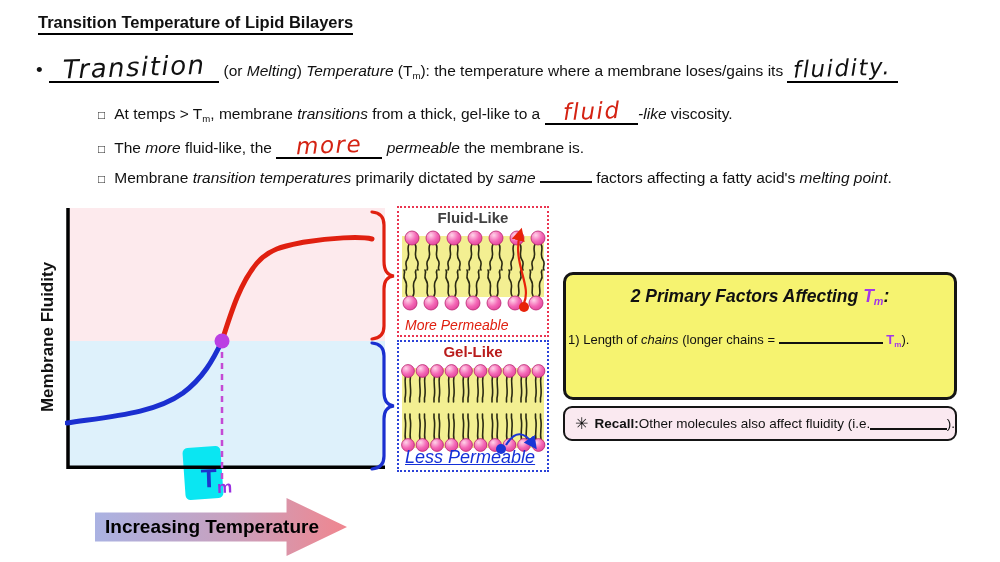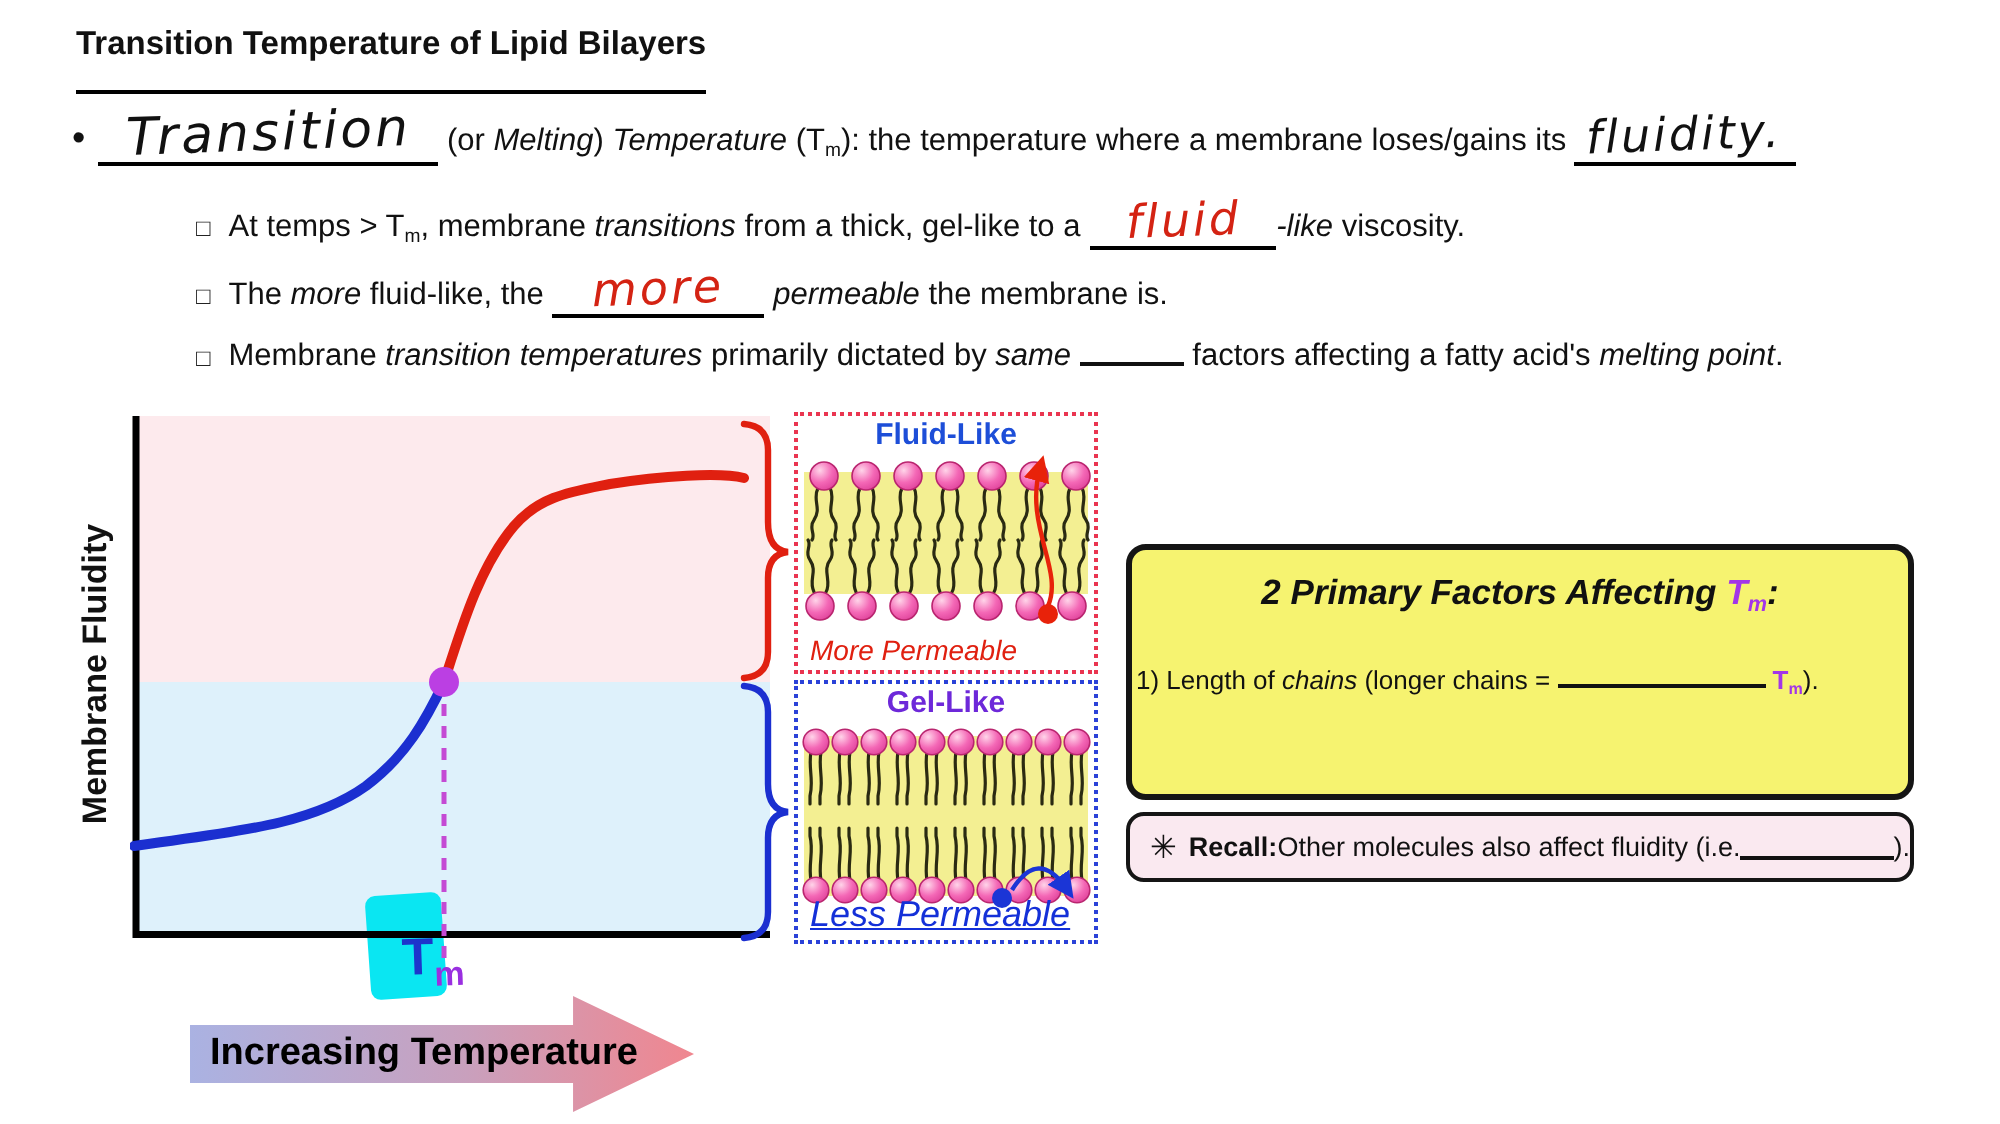--- a/index.html
+++ b/index.html
@@ -14,21 +14,21 @@
   .abs { position: absolute; }
   .it { font-style: italic; }
   .b  { font-weight: bold; }
   .nowrap { white-space: nowrap; }
   .ss { font-size: 62%; vertical-align: -0.30em; }
 
   
   .page-title {
     left: 38px; top: 13px;
     font-size: 16.5px; font-weight: bold;
-    border-bottom: 2px solid #000; padding-bottom: 13px;
+    border-bottom: 2px solid #000; padding-bottom: 1px;
   }
   .def-line { left: 36px; top: 54px; font-size: 15.5px; }
   .bullet-dot { font-size: 19px; margin-right: 6px; }
   .sub-line { left: 98px; font-size: 15.5px; }
   .sub1 { top: 100px; } .sub2 { top: 134px; } .sub3 { top: 168px; }
   .sq { font-size: 12px; margin-right: 9px; color: #222; }
 
   .hw {
     font-family: "DejaVu Sans", sans-serif;
     font-style: italic; letter-spacing: 1.5px;
@@ -74,22 +74,22 @@
     position: absolute; left: 10px; top: 50%; transform: translateY(-50%);
     font-weight: bold; font-size: 19px; color: #000;
   }
 
   
   .mem-box { width: 152px; background: #fff; }
   .fbox { left: 397px; top: 206px; height: 131px; border: 2px dotted #ea3550; }
   .gbox { left: 397px; top: 340px; height: 132px; border: 2px dotted #2b42d8; }
   .mem-title { position: absolute; top: 1px; width: 100%; text-align: center;
                font-weight: bold; font-size: 15px; }
-  .fbox .mem-title { color: #1d4ed8; }
-  .gbox .mem-title { color: #6d28d9; }
+  .fbox .mem-title { color: #404040; }
+  .gbox .mem-title { color: #b91c1c; }
   .mem-cap { position: absolute; left: 6px; bottom: 2px; font-style: italic; font-size: 14px; }
   .fbox .mem-cap { color: #e02010; }
   .gbox .mem-cap { color: #1430d8; font-size: 18px; text-decoration: underline; }
 
   
   .ybox {
     left: 563px; top: 272px; width: 394px; height: 128px;
     background: #f6f370; border: 3px solid #151515; border-radius: 10px;
   }
   .ybox .ti { position: absolute; top: 11px; width: 100%; text-align: center;

